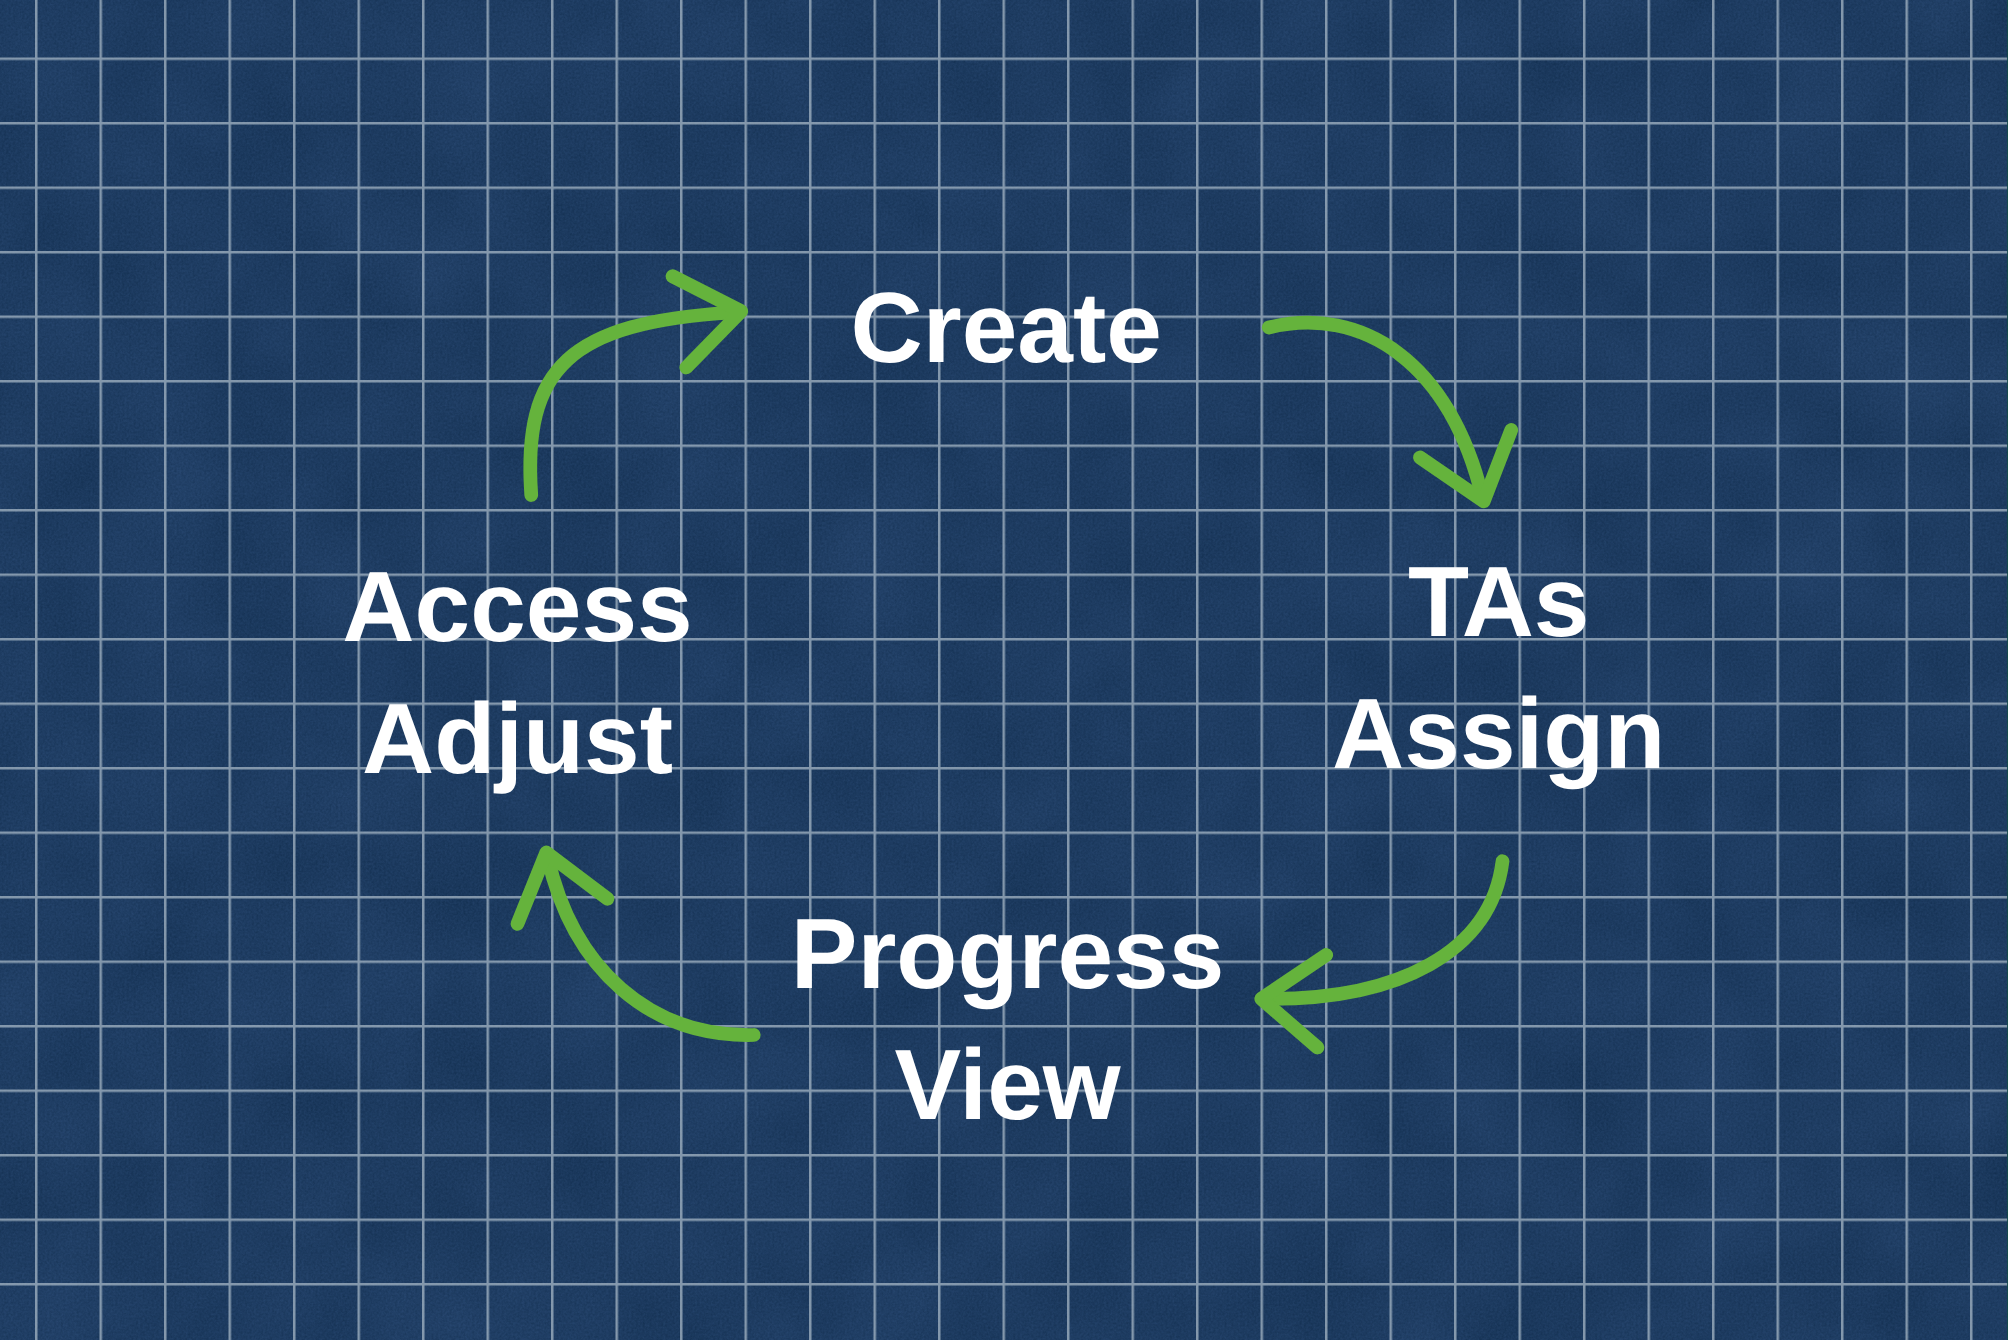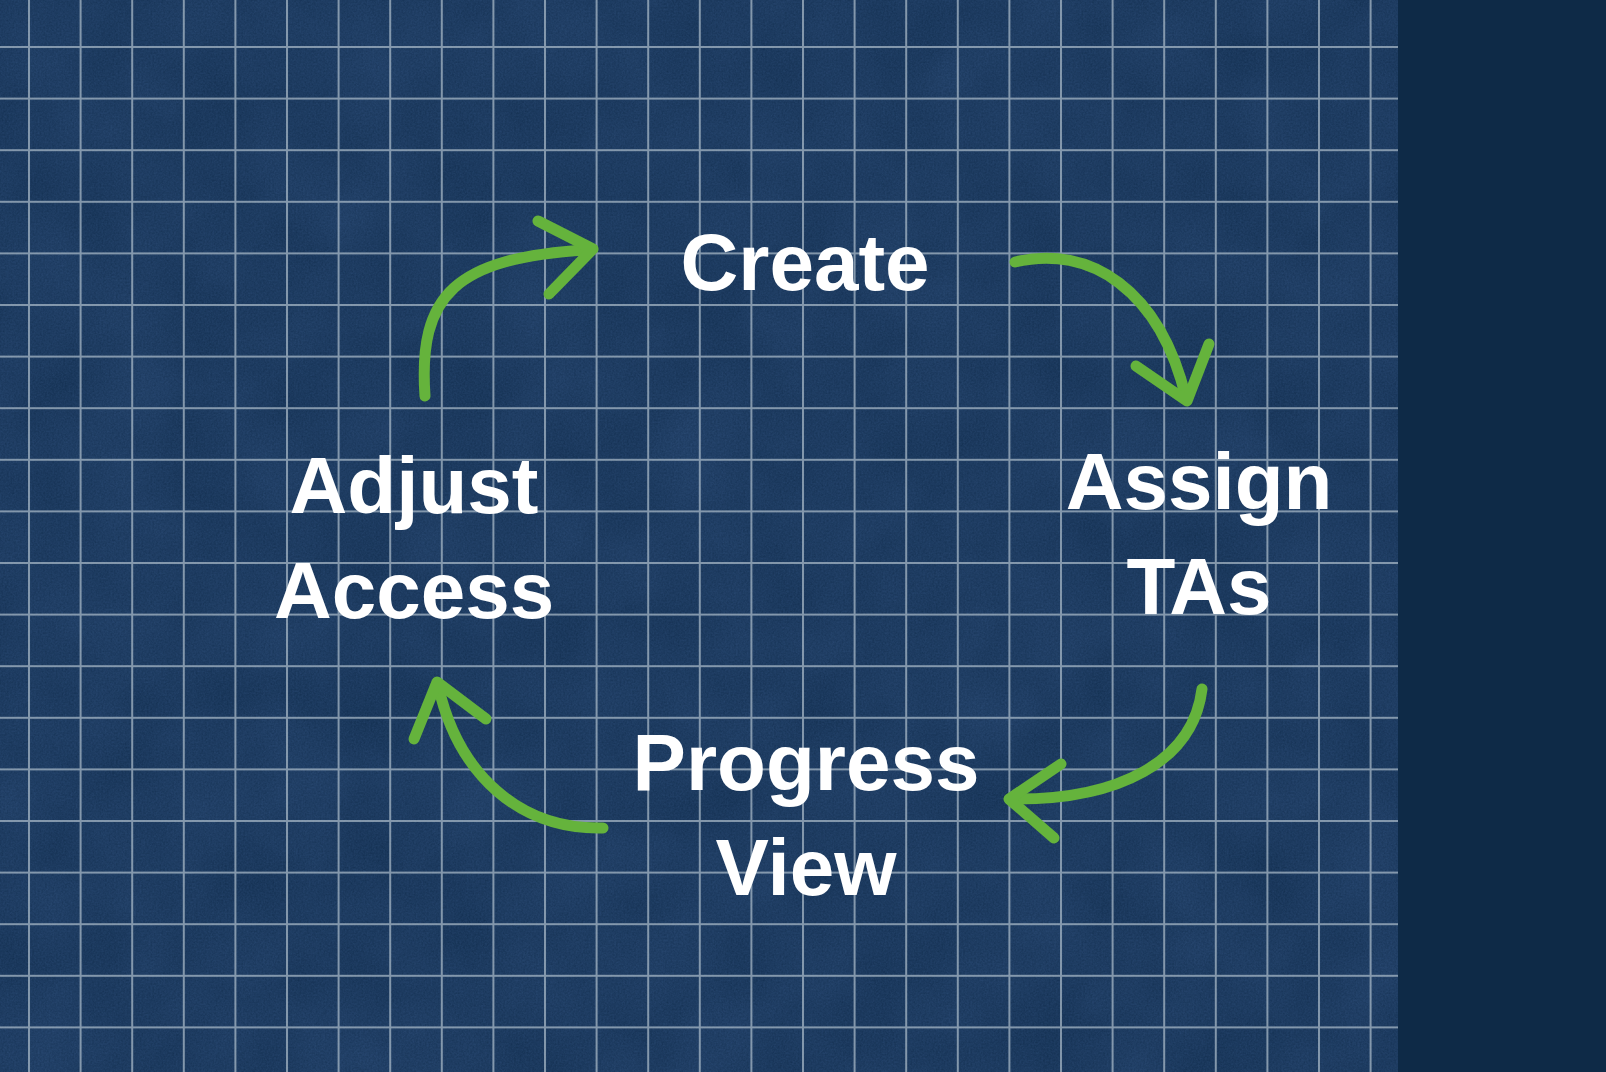--- a/index.html
+++ b/index.html
@@ -1,18 +1,18 @@
 <!DOCTYPE html>
 <html><head>
 <meta charset="utf-8">
 <style>
   html, body { margin: 0; padding: 0; background: #0e2a47; }
   .stage {
     position: relative;
-    width: 1398px;
+    width: 1606px;
     height: 1072px;
     overflow: hidden;
     background: #15803d;
     font-family: "Liberation Sans", "DejaVu Sans", sans-serif;
   }
   .bg-svg, .arrows-svg {
     position: absolute;
     left: 0; top: 0;
     width: 1606px; height: 1072px;
     display: block;
@@ -95,27 +95,27 @@
         <path d="M 414 739 L 437 682 L 486 719"></path>
       </g>
     </g>
   </svg>
 
   <div class="step step-top">
     <span class="line">Create</span>
   </div>
 
   <div class="step step-right">
+    <span class="line">TAs</span>
     <span class="line">Assign</span>
-    <span class="line">TAs</span>
   </div>
 
   <div class="step step-bottom">
     <span class="line">Progress</span>
     <span class="line">View</span>
   </div>
 
   <div class="step step-left">
+    <span class="line">Access</span>
     <span class="line">Adjust</span>
-    <span class="line">Access</span>
   </div>
 
 </div>
 
 </body></html>

